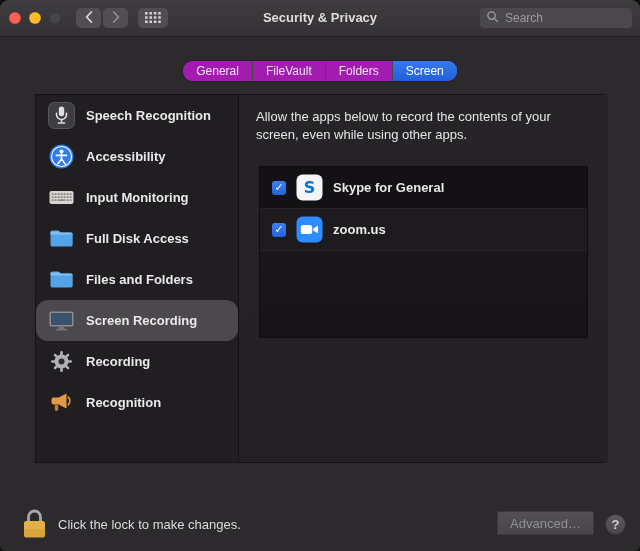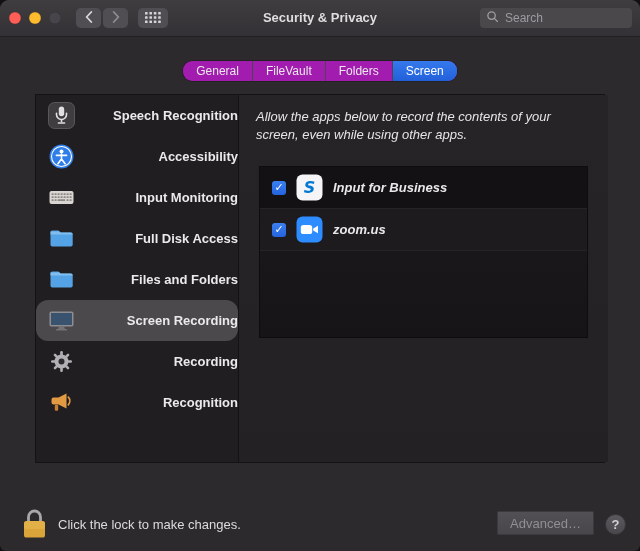--- a/index.html
+++ b/index.html
@@ -34,26 +34,26 @@
     box-shadow:0 0 0 .5px rgba(0,0,0,.4);}
   .segment{display:flex;align-items:center;justify-content:center;padding:0 13px;font-size:12px;
     color:#ebe9eb;border-right:1px solid #4a474c;cursor:default;white-space:nowrap;}
   .segment:last-child{border-right:none;}
   .segment.active{background:linear-gradient(#3579ec,#2260da);color:#fff;border-right:none;}
 
   
   .content-box{position:absolute;left:35px;top:94px;width:570px;height:369px;background:#242225;
     border:1px solid #141215;box-sizing:border-box;display:flex;}
   .sidebar{width:202px;flex:none;background:#201e21;border-right:1px solid #141215;overflow:hidden;}
-  .side-row{height:41px;display:flex;align-items:center;gap:11px;padding-left:12px;justify-content:space-between;}
+  .side-row{height:41px;display:flex;align-items:center;gap:11px;padding-left:12px;}
   .side-row.selected{background:#4c494d;border-radius:12px;}
   .side-icon,.side-icon svg{width:27px;height:27px;display:block;flex:none;}
   .side-label{font-size:13px;font-weight:600;color:#ebe9eb;white-space:nowrap;}
 
-  .panel{flex:1;position:relative;background:linear-gradient(#262427,#232124);font-style:italic;}
+  .panel{flex:1;position:relative;background:linear-gradient(#262427,#232124);}
   .panel-desc{margin:13px 16px 0 17px;width:336px;font-size:13px;font-weight:500;
     color:#e6e4e6;line-height:1.35;}
   .apps-box{position:absolute;left:20px;right:20px;top:71px;height:170px;
     background:linear-gradient(#1c1a1c,#161416);border:1px solid #0e0c0e;}
   .app-row{height:41px;display:flex;align-items:center;gap:10px;padding-left:12px;
     border-bottom:1px solid #262427;}
   .app-row:nth-child(odd){background:#131113;}
   .app-row:nth-child(even){background:#1d1b1d;}
   .checkbox{width:14px;height:14px;flex:none;border-radius:3px;background:#3a3a3c;
     display:flex;align-items:center;justify-content:center;}
@@ -273,21 +273,21 @@
       <div class="panel-desc">Allow the apps below to record the contents of your screen, even while using other apps.</div>
       <div class="apps-box">
   <div class="app-row">
     <span class="checkbox checked"></span>
     <span class="app-icon">
               <svg viewBox="0 0 27 27">
                 <rect x="0.5" y="0.5" width="26" height="26" rx="6" fill="#f5f5f7"></rect>
                 <text x="13.5" y="19.2" font-size="16" font-weight="bold" fill="#0078d4" text-anchor="middle" font-family="DejaVu Sans, sans-serif">S</text>
               </svg>
             </span>
-    <span class="app-label">Input for Business</span>
+    <span class="app-label">Skype for General</span>
   </div>
 
   <div class="app-row">
     <span class="checkbox checked"></span>
     <span class="app-icon">
               <svg viewBox="0 0 27 27">
                 <rect x="0.5" y="0.5" width="26" height="26" rx="6" fill="#2d8cff"></rect>
                 <rect x="4.8" y="9" width="11.4" height="9" rx="2.6" fill="#fff"></rect>
                 <path d="M17.2 12.6 L22 9.7 v7.6 L17.2 14.4 z" fill="#fff"></path>
               </svg>

